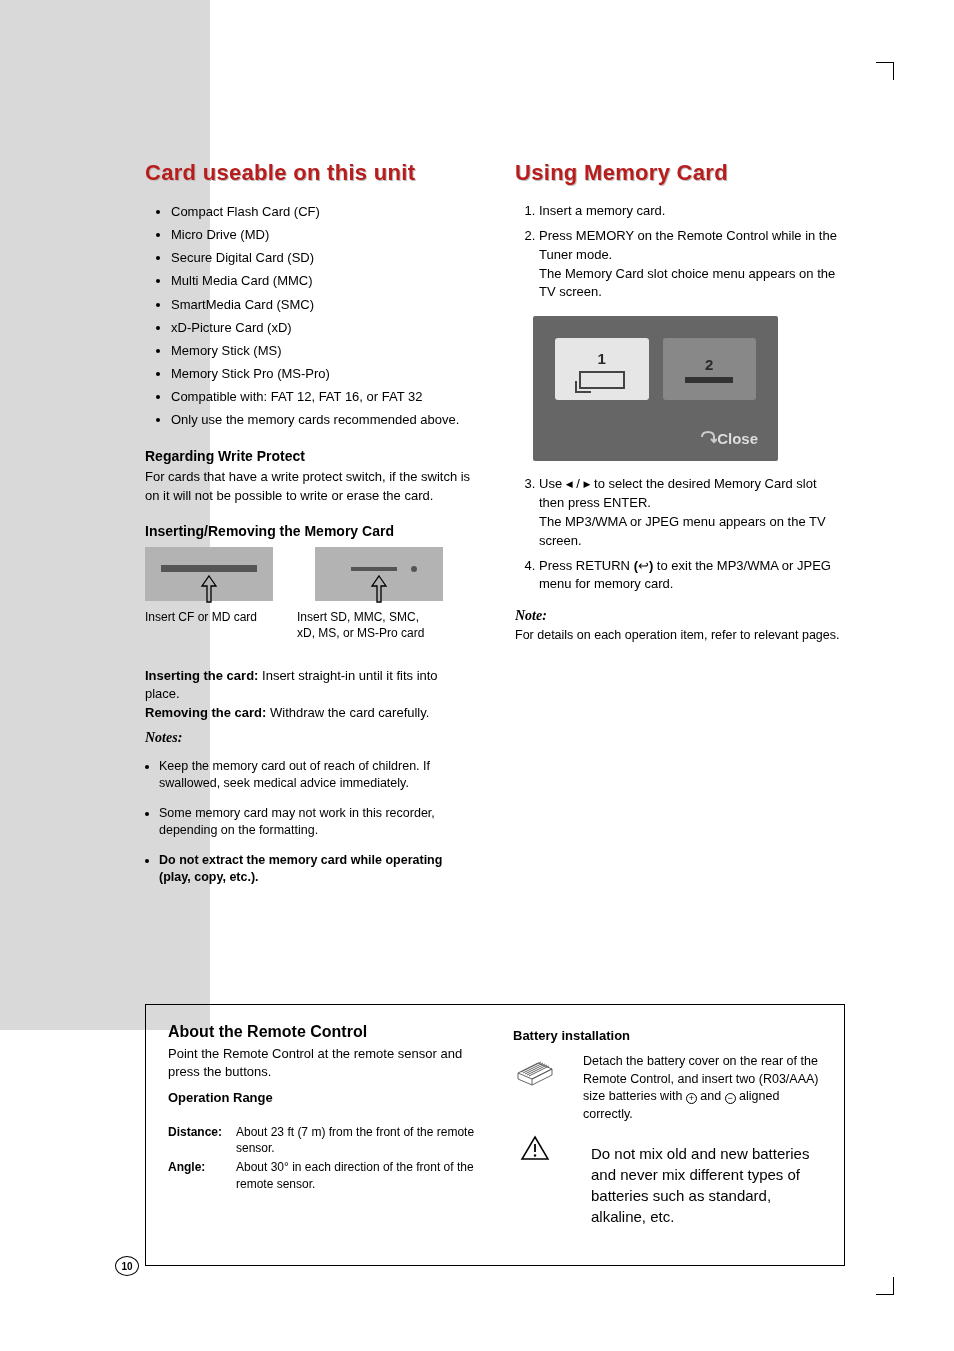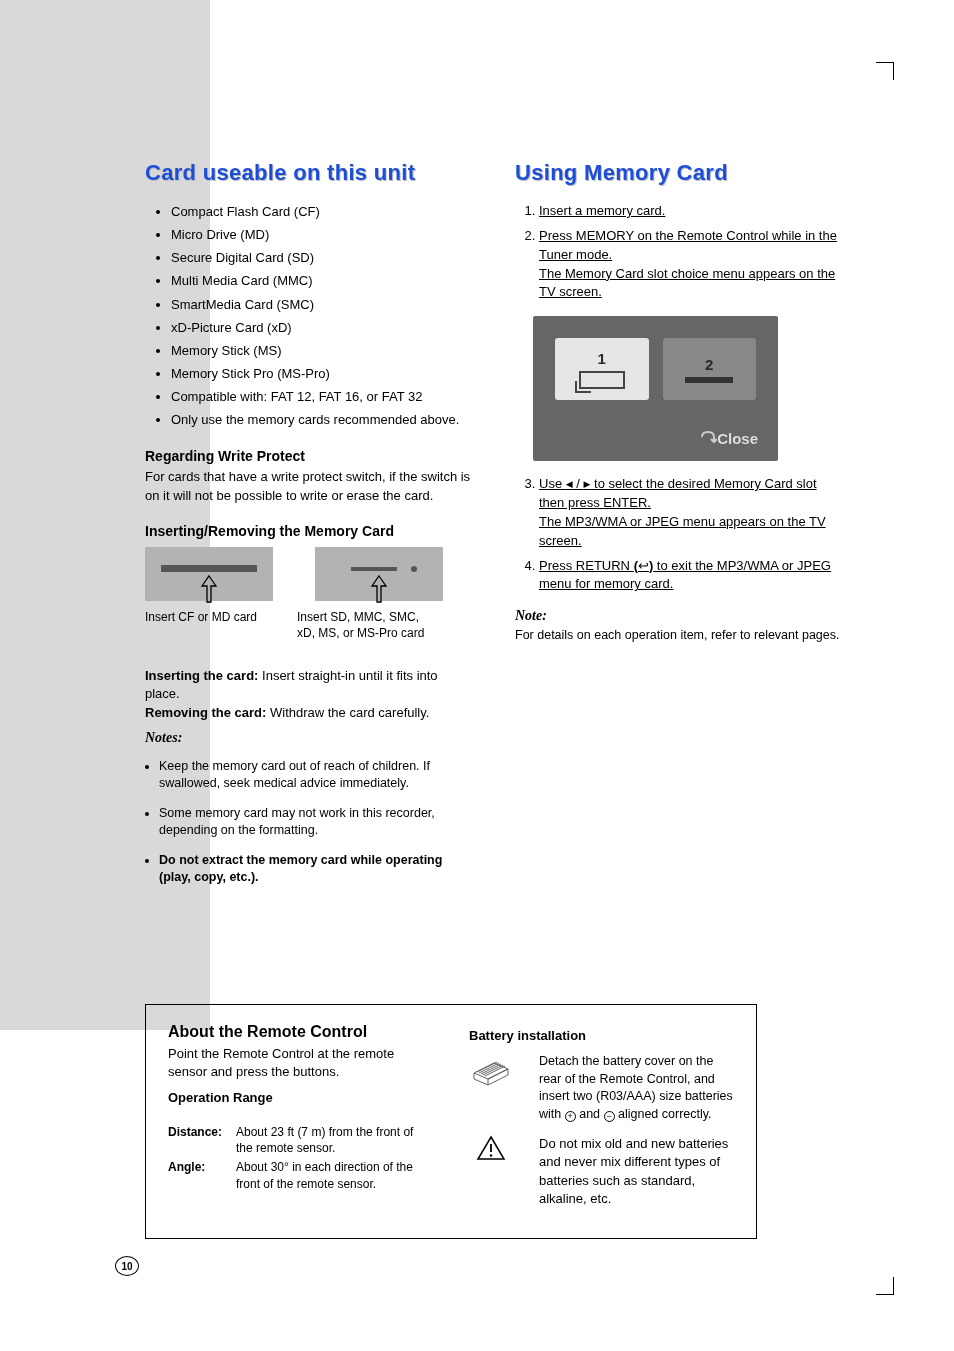--- a/index.html
+++ b/index.html
@@ -44,39 +44,39 @@
     display: flex;
     gap: 40px;
   }
   .col {
     flex: 1;
     min-width: 0;
   }
   h1.section-title {
     font-size: 22px;
     font-weight: bold;
-    color: #1d4ed8;
+    color: #b91c1c;
     text-shadow: 1px 1px 0 #bbb;
     margin: 0 0 16px 0;
     letter-spacing: 0.3px;
   }
   ul.bullets {
     margin: 0 0 18px 0;
     padding-left: 26px;
     font-size: 13px;
     line-height: 1.55;
   }
   ul.bullets li { margin-bottom: 3px; }
   ol.numbers {
     margin: 0 0 14px 0;
     padding-left: 24px;
     font-size: 13px;
     line-height: 1.45;
   }
-  ol.numbers li { margin-bottom: 6px; text-decoration: underline; }
+  ol.numbers li { margin-bottom: 6px; }
   h2.subhead {
     font-size: 14px;
     font-weight: bold;
     margin: 14px 0 4px 0;
   }
   p.body {
     font-size: 13px;
     line-height: 1.4;
     margin: 0 0 8px 0;
   }
@@ -200,21 +200,21 @@
     font-size: 15px;
   }
   .return-icon-sm {
     font-size: 13px;
   }
   .tri { font-size: 9px; vertical-align: 1px; }
   .bottom-box {
     position: absolute;
     left: 145px;
     top: 1004px;
-    width: 612px;
+    width: 700px;
     border: 1px solid #000;
     padding: 18px 22px 18px 22px;
   }
   .bottom-cols {
     display: flex;
     gap: 36px;
   }
   .def-row {
     display: flex;
     font-size: 12px;
@@ -415,19 +415,19 @@
         </p>
       </div>
       <div class="battery-row">
         <div class="warning-icon-box">
           <svg width="30" height="26">
             <path d="M15 2 L28 24 L2 24 Z" fill="none" stroke="#000" stroke-width="1.5"></path>
             <line x1="15" y1="9" x2="15" y2="17" stroke="#000" stroke-width="1.8"></line>
             <circle cx="15" cy="20.5" r="1.2" fill="#000"></circle>
           </svg>
         </div>
-        <p class="body" style="margin:0;font-size:13px;line-height:1.4">Do not mix old and new batteries and never mix different types of batteries such as standard, alkaline, etc.</p>
+        <p class="body" style="margin:8px;font-size:15px;line-height:1.4">Do not mix old and new batteries and never mix different types of batteries such as standard, alkaline, etc.</p>
       </div>
     </div>
   </div>
 </div>
 
 <div class="page-num-circle">10</div>
 
 </body></html>

